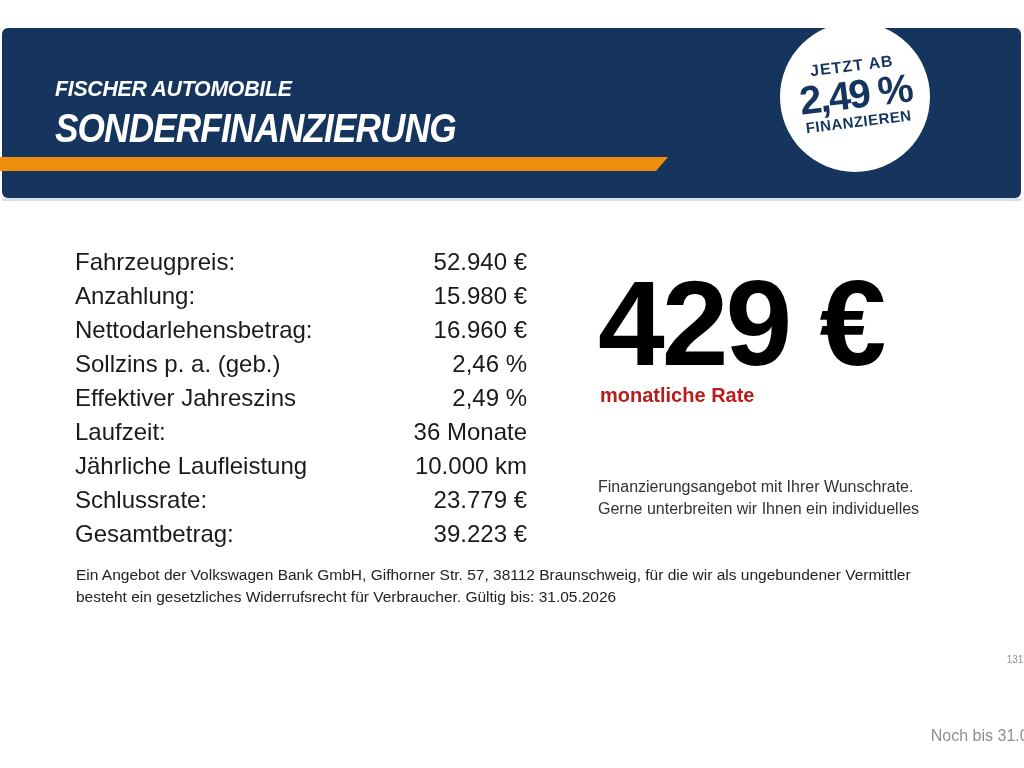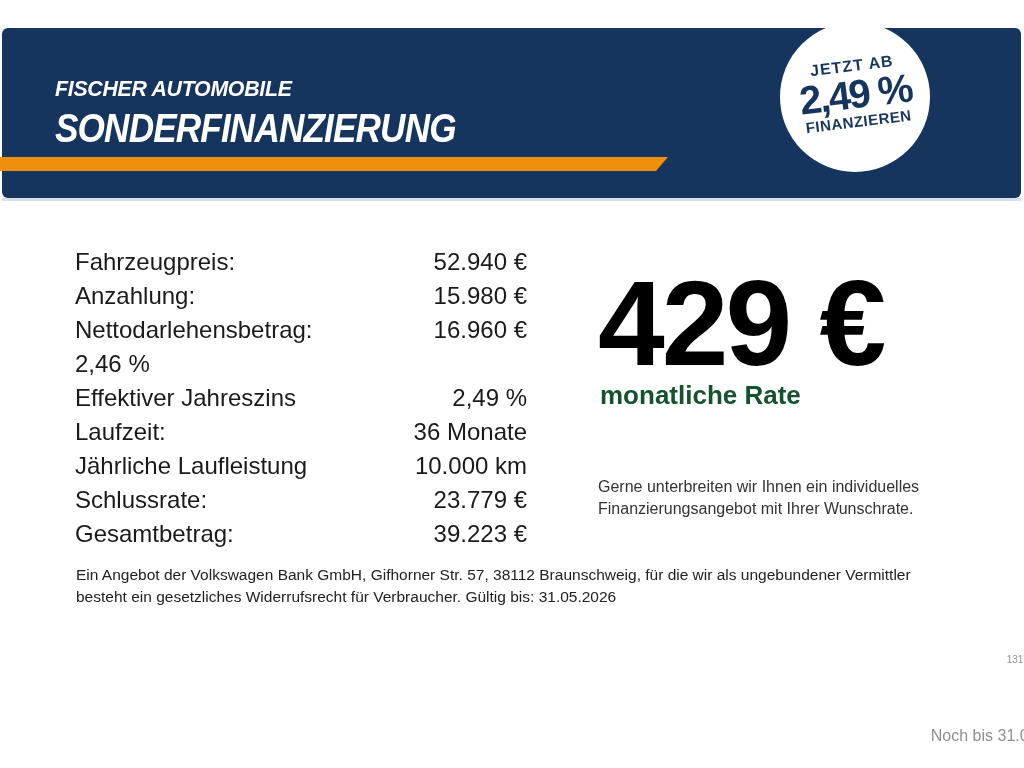--- a/index.html
+++ b/index.html
@@ -56,21 +56,21 @@
   .fvalue { text-align:right; white-space:nowrap; }
 
   
   .rate-big {
     position:absolute; left:598px; top:263px;
     font-size:120px; line-height:120px; font-weight:bold; color:#000000;
     letter-spacing:-3px; white-space:nowrap;
   }
   .rate-caption {
     position:absolute; left:600px; top:382px;
-    font-size:26px; font-weight:bold; color:#14532d; line-height:26px;
+    font-size:20px; font-weight:bold; color:#b91c1c; line-height:26px;
   }
   .offer-note {
     position:absolute; left:598px; top:476px; width:360px;
     font-size:16px; line-height:22px; color:#333333;
   }
 
   
   .disclaimer {
     position:absolute; left:76px; top:564px; width:880px;
     font-size:15.5px; line-height:21.5px; color:#222222;
@@ -112,20 +112,21 @@
     </div>
     <div class="frow">
       <span class="flabel">Anzahlung:</span>
       <span class="fvalue">15.980 €</span>
     </div>
     <div class="frow">
       <span class="flabel">Nettodarlehensbetrag:</span>
       <span class="fvalue">16.960 €</span>
     </div>
     <div class="frow">
+      <span class="flabel">Sollzins p. a. (geb.)</span>
       <span class="fvalue">2,46 %</span>
     </div>
     <div class="frow">
       <span class="flabel">Effektiver Jahreszins</span>
       <span class="fvalue">2,49 %</span>
     </div>
     <div class="frow">
       <span class="flabel">Laufzeit:</span>
       <span class="fvalue">36 Monate</span>
     </div>
@@ -139,22 +140,22 @@
     </div>
     <div class="frow">
       <span class="flabel">Gesamtbetrag:</span>
       <span class="fvalue">39.223 €</span>
     </div>
   </div>
 
   <div class="rate-big">429 €</div>
   <div class="rate-caption">monatliche Rate</div>
   <div class="offer-note">
+    <div>Finanzierungsangebot mit Ihrer Wunschrate.</div>
     <div>Gerne unterbreiten wir Ihnen ein individuelles</div>
-    <div>Finanzierungsangebot mit Ihrer Wunschrate.</div>
   </div>
 
   <div class="disclaimer">
     <div>Ein Angebot der Volkswagen Bank GmbH, Gifhorner Str. 57, 38112 Braunschweig, für die wir als ungebundener Vermittler</div>
     <div>besteht ein gesetzliches Widerrufsrecht für Verbraucher. Gültig bis: 31.05.2026</div>
   </div>
 
   <div class="ref-number">131783</div>
   <div class="valid-until">Noch bis 31.05.</div>
 

